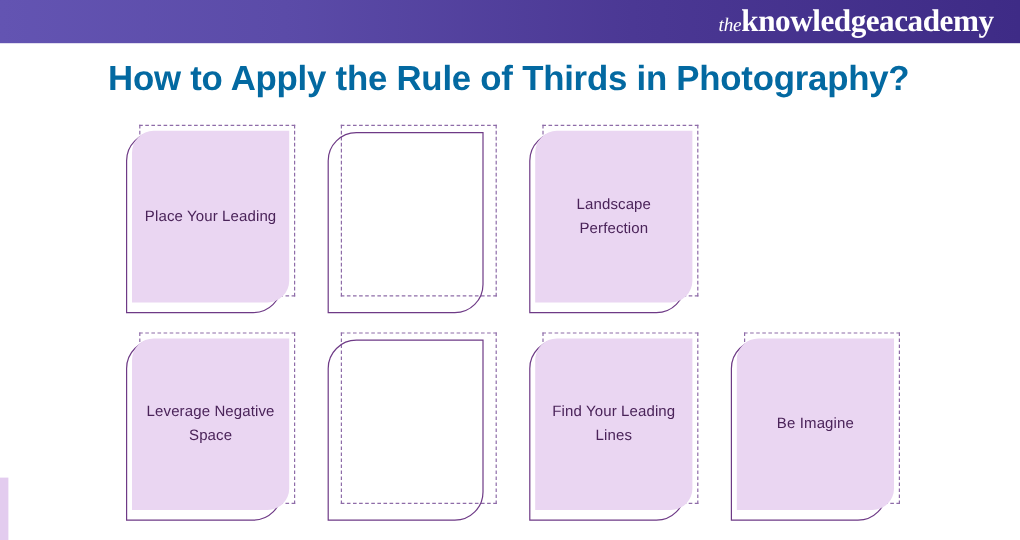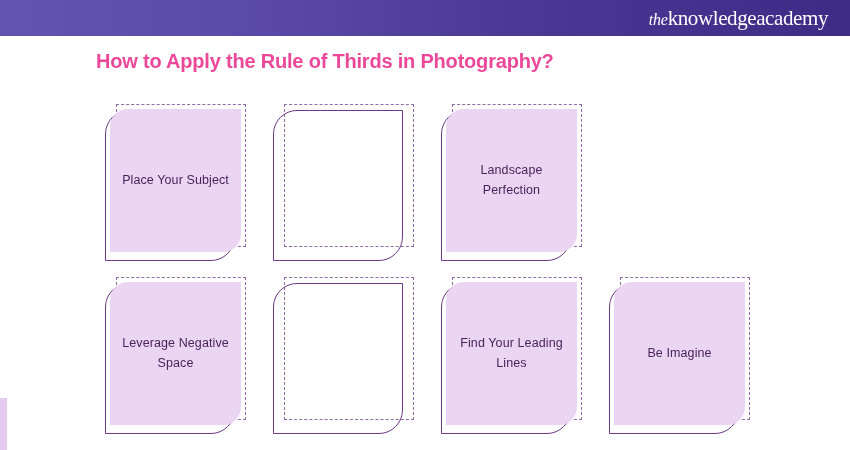--- a/index.html
+++ b/index.html
@@ -40,33 +40,33 @@
     white-space: nowrap;
     font-family: "Liberation Serif", serif;
     line-height: 1;
   }
   .brand .brand-the {
     font-style: italic;
     font-size: 16px;
     letter-spacing: -0.2px;
   }
   .brand .brand-main {
-    font-weight: normal;
-    font-size: 21px;
+    font-weight: bold;
+    font-size: 26px;
     letter-spacing: -0.4px;
   }
 
   
   .page-title {
     position: absolute;
-    left: 96px;
+    left: 90px;
     top: 50px;
-    font-size: 20px;
+    font-size: 29px;
     font-weight: bold;
-    color: #ec4899;
+    color: #0369a1;
     letter-spacing: -0.2px;
     white-space: nowrap;
   }
 
   
   .grid {
     position: absolute;
     left: 105px;
     top: 104px;
     width: 648px;
@@ -161,21 +161,21 @@
 
   <div class="grid">
 
     <div class="row">
 
 
       <div class="card">
         <div class="card-dashed"></div>
         <div class="card-outline"></div>
         <div class="card-fill">
-          <span class="card-label">Place Your Subject</span>
+          <span class="card-label">Place Your Leading</span>
         </div>
       </div>
 
       <div class="card">
         <div class="card-dashed"></div>
         <div class="card-outline"></div>
       </div>
 
       <div class="card">
         <div class="card-dashed"></div>

